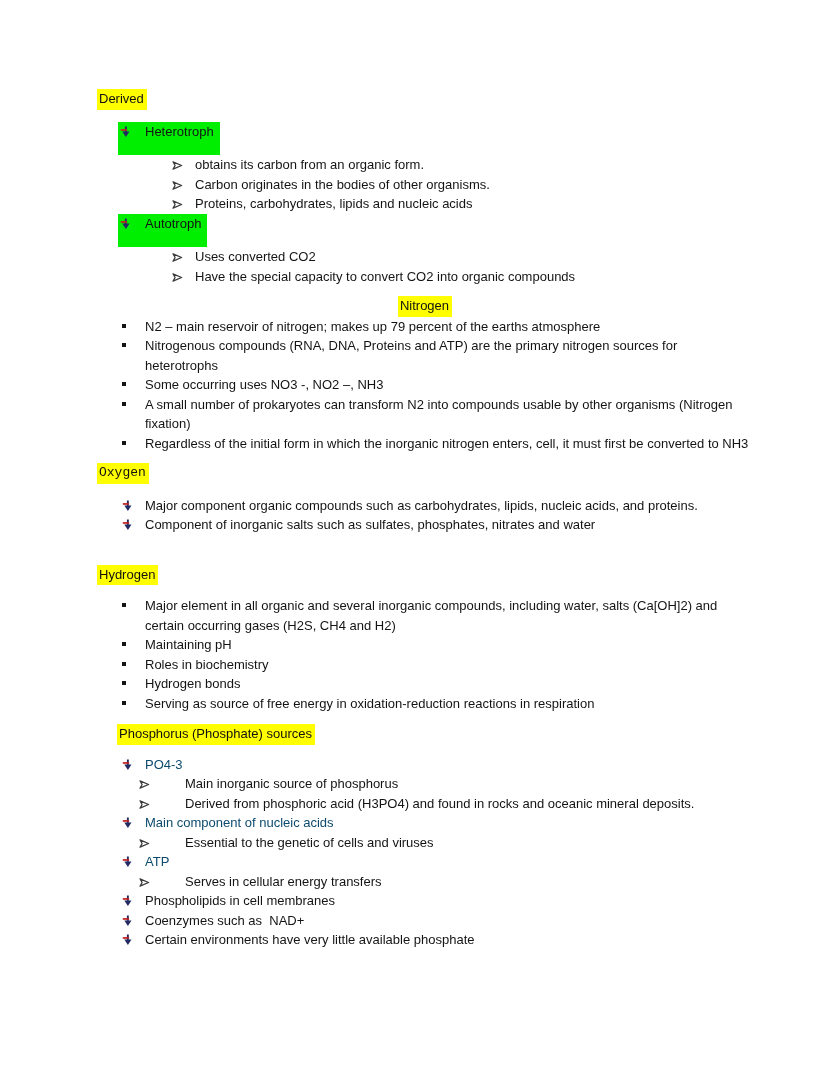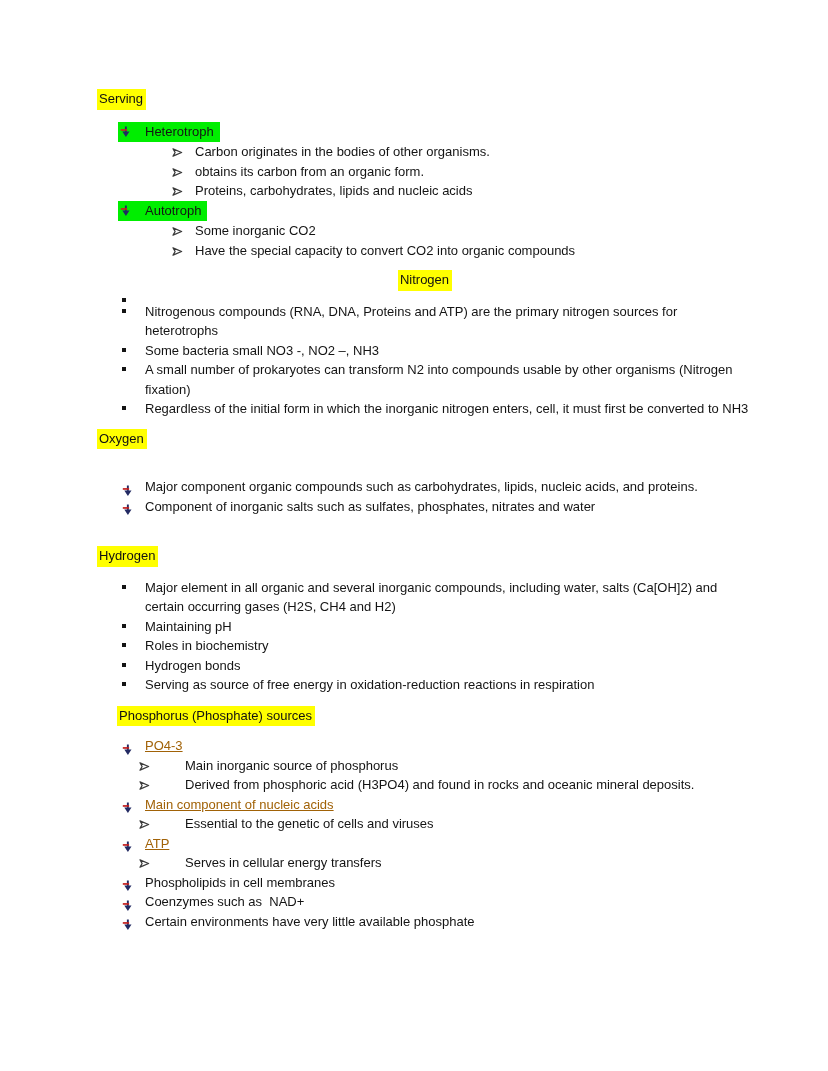--- a/index.html
+++ b/index.html
@@ -10,82 +10,82 @@
     overflow:hidden;
   }
   .page{box-sizing:border-box;width:828px;padding:89px 75px 0 97px;}
   .hrow{line-height:19.5px;}
   .hl-yellow{
     display:inline-block;background:#ffff00;color:#111;
     padding:0 3px 1px 2px;
   }
   .row{display:flex;align-items:flex-start;line-height:19.5px;margin:0;}
   .txt{white-space:pre-wrap;}
-  .red{color:#a16207;text-decoration:underline;}
+  .red{color:#0c4a6e;}
   
   .ind-greenflag{padding-left:21px;}
-  .ind-flag{padding-left:25px;align-items:flex-end;}
+  .ind-flag{padding-left:25px;}
   .ind-square{padding-left:25px;}
   .ind-arrow-deep{padding-left:75px;}
   .ind-arrow-shallow{padding-left:42px;gap:25px;}
   .ico{flex:none;display:flex;align-items:flex-start;}
   .ico-flag{width:23px;padding-top:4px;}
   .ico-arrow{width:23px;padding-top:5px;}
   .ico-arrow-s{width:21px;padding-top:5px;}
   .ico-square{width:23px;padding-top:7px;}
   .sq{width:4px;height:4px;background:#141414;display:block;}
   .green-chip{
     display:inline-flex;align-items:flex-start;
-    background:#00ee00;padding:0 6px 1px 2px;
+    background:#00ee00;padding:0 6px 14px 2px;
   }
   .green-chip .ico-flag{width:25px;padding-top:4px;}
   
   .h-carbon{margin:0 0 12px 0;}
   .h-nitrogen{margin:10px 0 0 0;text-align:center;}
-  .h-oxygen{margin:10px 0 28px 0;}
+  .h-oxygen{margin:10px 0 12px 0;font-family:Liberation Mono, monospace;}
   .h-hydrogen{margin:30px 0 11px 0;}
   .h-phosphorus{margin:11px 0 10px 0;padding-left:20px;}
   svg{display:block;}
 </style>
 </head>
 <body>
 
 <div class="page">
 
   <div class="hrow h-carbon">
-    <span class="hl-yellow">Serving</span>
+    <span class="hl-yellow">Derived</span>
   </div>
 
   <div class="row ind-greenflag">
     <span class="green-chip">
       <span class="ico ico-flag icon-flag">
   <svg width="12" height="12" viewBox="0 0 12 12" aria-hidden="true">
     <rect x="4.9" y="0.5" width="1.9" height="5.4" fill="#232a63"></rect>
     <rect x="0.8" y="3.1" width="6.3" height="1.7" fill="#c21f1f"></rect>
     <polygon points="2.3,5.6 9.5,5.6 5.9,10.9" fill="#232a63"></polygon>
   </svg>
 </span>
       <span class="txt">Heterotroph</span>
     </span>
   </div>
   <div class="row ind-arrow-deep">
     <span class="ico ico-arrow icon-arrow">
   <svg width="11" height="11" viewBox="0 0 11 11" aria-hidden="true">
     <polygon points="1,1.8 9.6,5.5 1,9.2 3.1,5.5" fill="#fcfcfc" stroke="#3a3a3a" stroke-width="1.3" stroke-linejoin="round"></polygon>
   </svg>
 </span>
+    <span class="txt">obtains its carbon from an organic form.</span>
+  </div>
+  <div class="row ind-arrow-deep">
+    <span class="ico ico-arrow icon-arrow">
+  <svg width="11" height="11" viewBox="0 0 11 11" aria-hidden="true">
+    <polygon points="1,1.8 9.6,5.5 1,9.2 3.1,5.5" fill="#fcfcfc" stroke="#3a3a3a" stroke-width="1.3" stroke-linejoin="round"></polygon>
+  </svg>
+</span>
     <span class="txt">Carbon originates in the bodies of other organisms.</span>
-  </div>
-  <div class="row ind-arrow-deep">
-    <span class="ico ico-arrow icon-arrow">
-  <svg width="11" height="11" viewBox="0 0 11 11" aria-hidden="true">
-    <polygon points="1,1.8 9.6,5.5 1,9.2 3.1,5.5" fill="#fcfcfc" stroke="#3a3a3a" stroke-width="1.3" stroke-linejoin="round"></polygon>
-  </svg>
-</span>
-    <span class="txt">obtains its carbon from an organic form.</span>
   </div>
   <div class="row ind-arrow-deep">
     <span class="ico ico-arrow icon-arrow">
   <svg width="11" height="11" viewBox="0 0 11 11" aria-hidden="true">
     <polygon points="1,1.8 9.6,5.5 1,9.2 3.1,5.5" fill="#fcfcfc" stroke="#3a3a3a" stroke-width="1.3" stroke-linejoin="round"></polygon>
   </svg>
 </span>
     <span class="txt">Proteins, carbohydrates, lipids and nucleic acids</span>
   </div>
 
@@ -100,50 +100,51 @@
 </span>
       <span class="txt">Autotroph</span>
     </span>
   </div>
   <div class="row ind-arrow-deep">
     <span class="ico ico-arrow icon-arrow">
   <svg width="11" height="11" viewBox="0 0 11 11" aria-hidden="true">
     <polygon points="1,1.8 9.6,5.5 1,9.2 3.1,5.5" fill="#fcfcfc" stroke="#3a3a3a" stroke-width="1.3" stroke-linejoin="round"></polygon>
   </svg>
 </span>
-    <span class="txt">Some inorganic CO2</span>
+    <span class="txt">Uses converted CO2</span>
   </div>
   <div class="row ind-arrow-deep">
     <span class="ico ico-arrow icon-arrow">
   <svg width="11" height="11" viewBox="0 0 11 11" aria-hidden="true">
     <polygon points="1,1.8 9.6,5.5 1,9.2 3.1,5.5" fill="#fcfcfc" stroke="#3a3a3a" stroke-width="1.3" stroke-linejoin="round"></polygon>
   </svg>
 </span>
     <span class="txt">Have the special capacity to convert CO2 into organic compounds</span>
   </div>
 
   <div class="hrow h-nitrogen">
     <span class="hl-yellow">Nitrogen</span>
   </div>
   <div class="row ind-square">
     <span class="ico ico-square">
         <span class="sq"></span>
       </span>
+    <span class="txt">N2 – main reservoir of nitrogen; makes up 79 percent of the earths atmosphere</span>
   </div>
   <div class="row ind-square">
     <span class="ico ico-square">
         <span class="sq"></span>
       </span>
     <span class="txt">Nitrogenous compounds (RNA, DNA, Proteins and ATP) are the primary nitrogen sources for heterotrophs</span>
   </div>
   <div class="row ind-square">
     <span class="ico ico-square">
         <span class="sq"></span>
       </span>
-    <span class="txt">Some bacteria small NO3 -, NO2 –, NH3</span>
+    <span class="txt">Some occurring uses NO3 -, NO2 –, NH3</span>
   </div>
   <div class="row ind-square">
     <span class="ico ico-square">
         <span class="sq"></span>
       </span>
     <span class="txt">A small number of prokaryotes can transform N2 into compounds usable by other organisms (Nitrogen fixation)</span>
   </div>
   <div class="row ind-square">
     <span class="ico ico-square">
         <span class="sq"></span>

